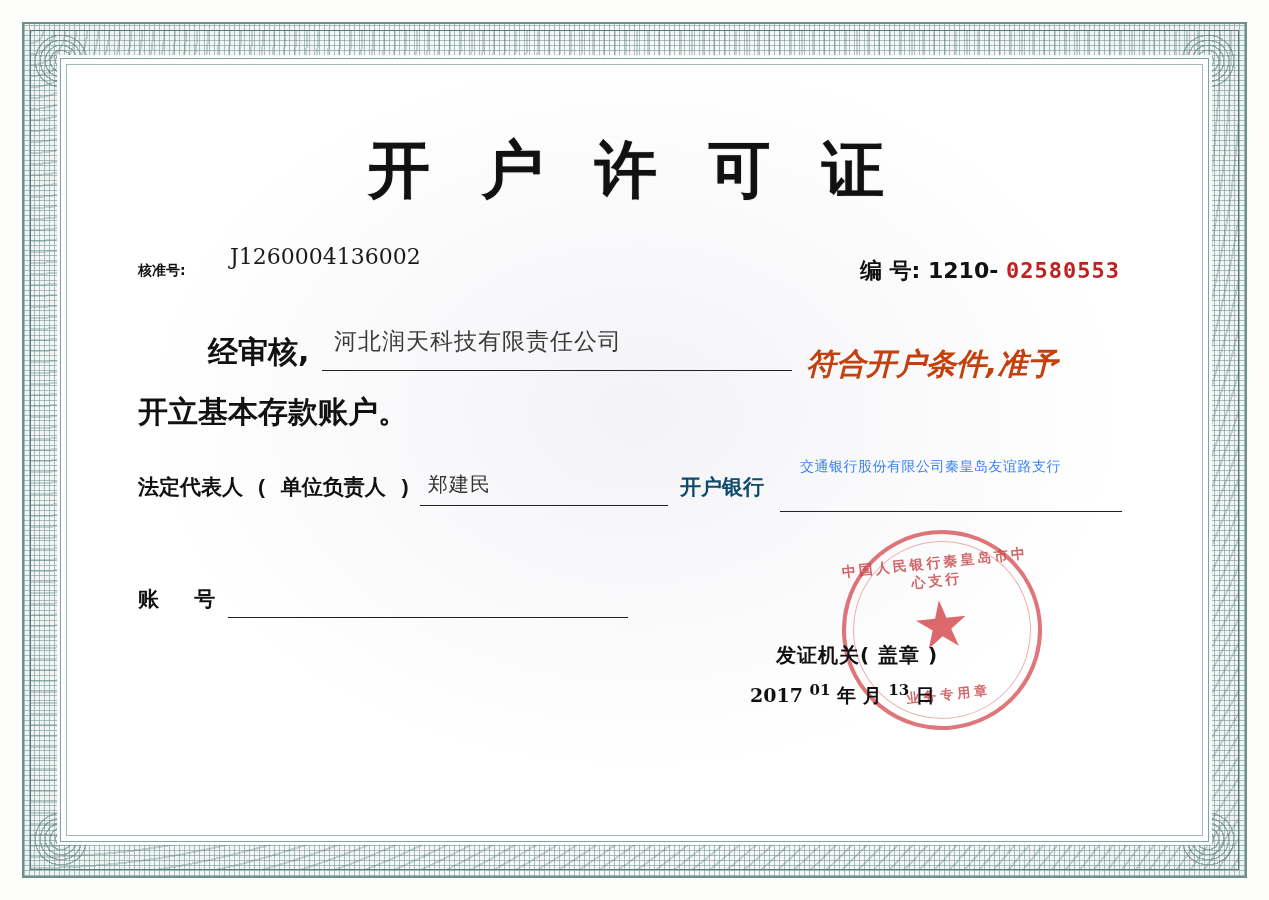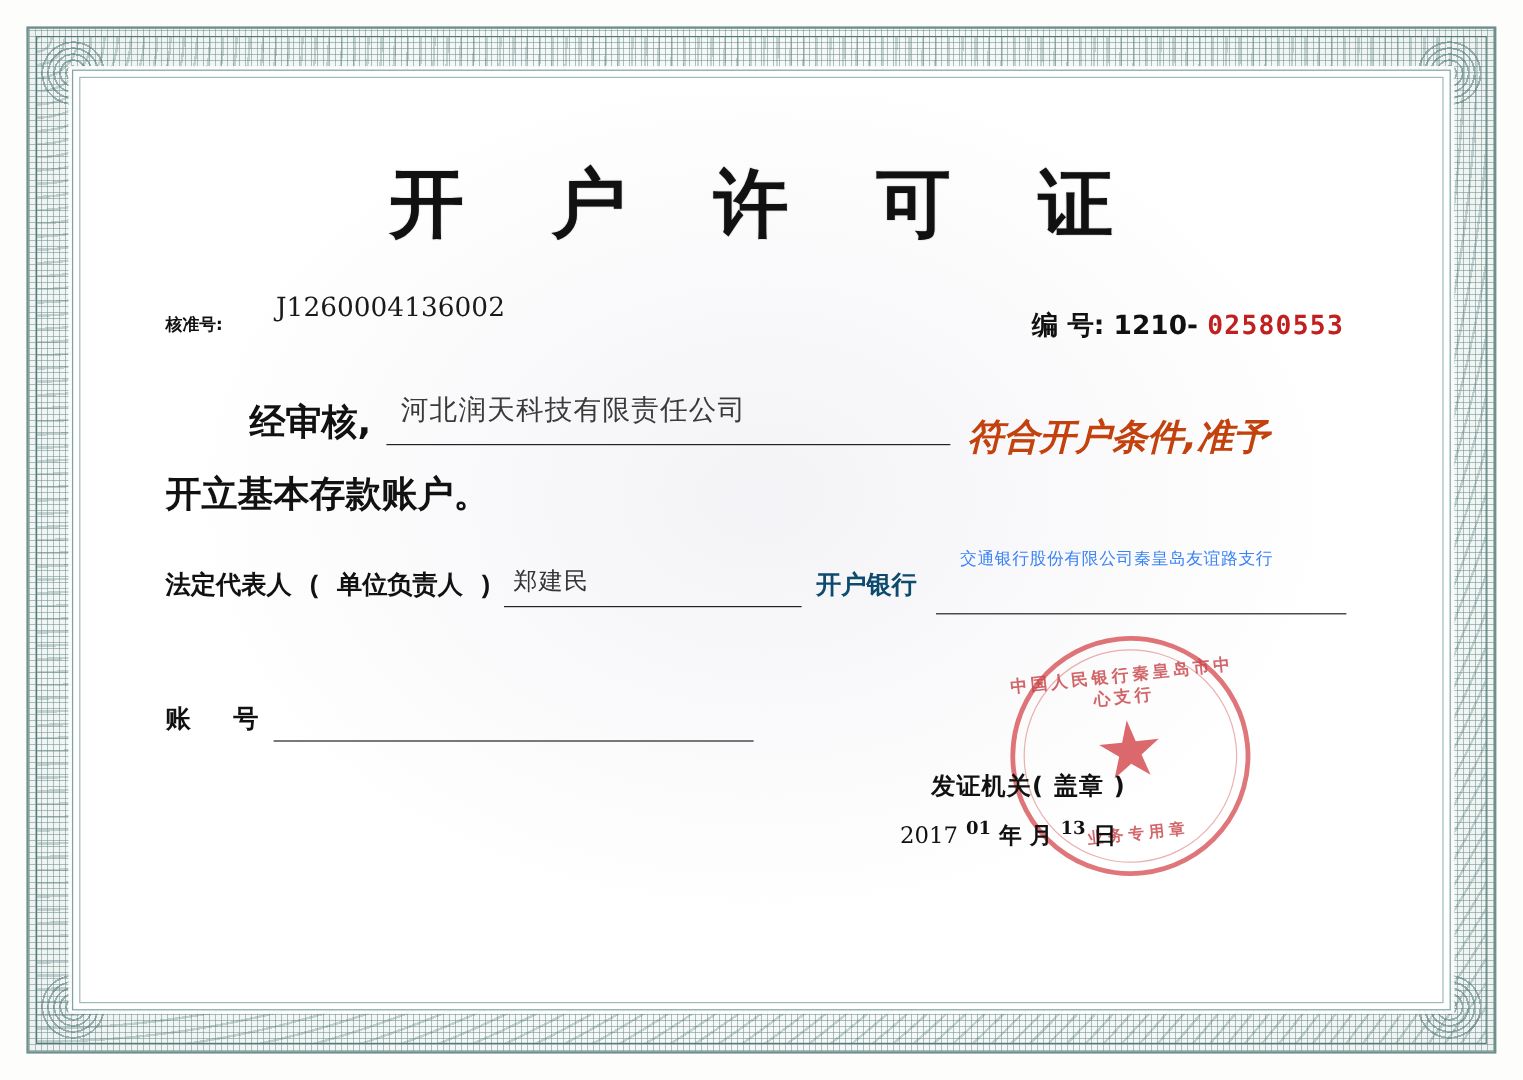--- a/index.html
+++ b/index.html
@@ -112,21 +112,21 @@
   .content {
     position: absolute;
     left: 90px;
     top: 86px;
     width: 1090px;
     height: 730px;
   }
 
   .doc-title {
     text-align: center;
-    font-family: Liberation Mono, monospace;
+    font-family: Liberation Serif, serif;
     font-size: 62px;
     font-weight: bold;
     letter-spacing: 18px;
     color: #111111;
     margin-top: 42px;
     text-shadow: 0 0 1px rgba(0,0,0,0.5);
   }
 
   .row-approval {
     position: relative;
@@ -316,21 +316,21 @@
     margin-left: 26px;
   }
   .issue-date {
     margin-top: 12px;
     font-size: 19px;
     font-weight: bold;
     color: #111;
   }
   .issue-date .num {
     font-family: "DejaVu Serif", "Liberation Serif", serif;
-    font-weight: normal;
+    font-weight: bold;
   }
   .issue-date .small {
     font-size: 15px;
     vertical-align: super;
     font-family: "DejaVu Serif", "Liberation Serif", serif;
   }
 
   
   .seal {
     position: absolute;

